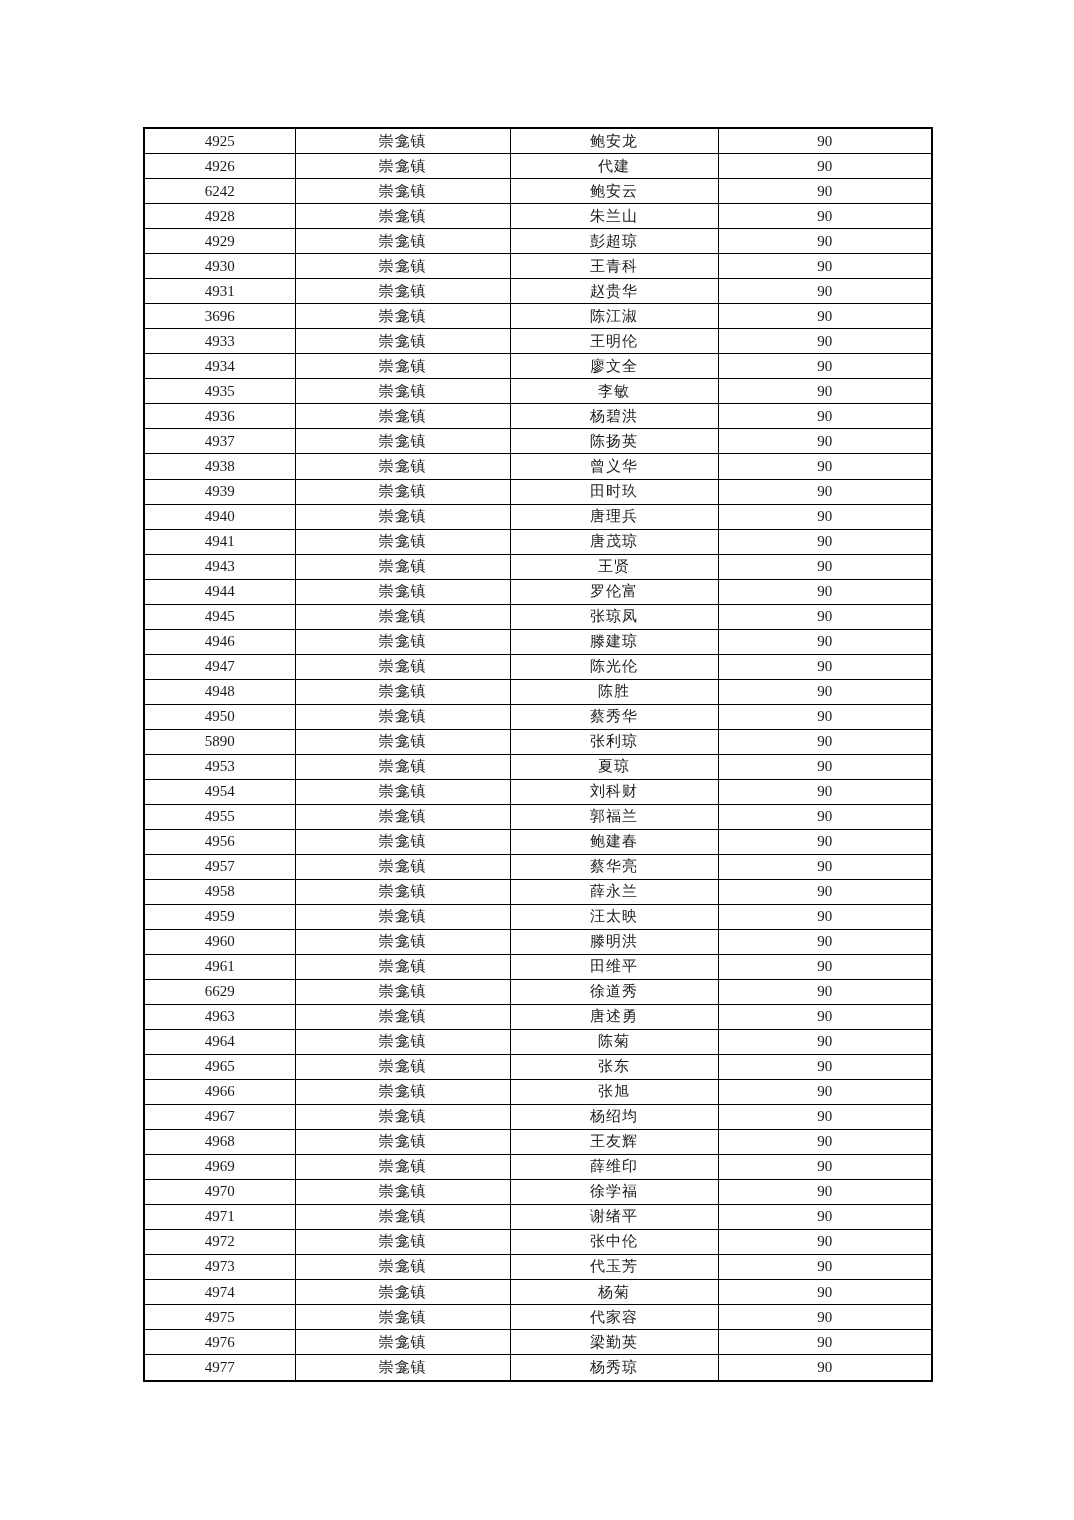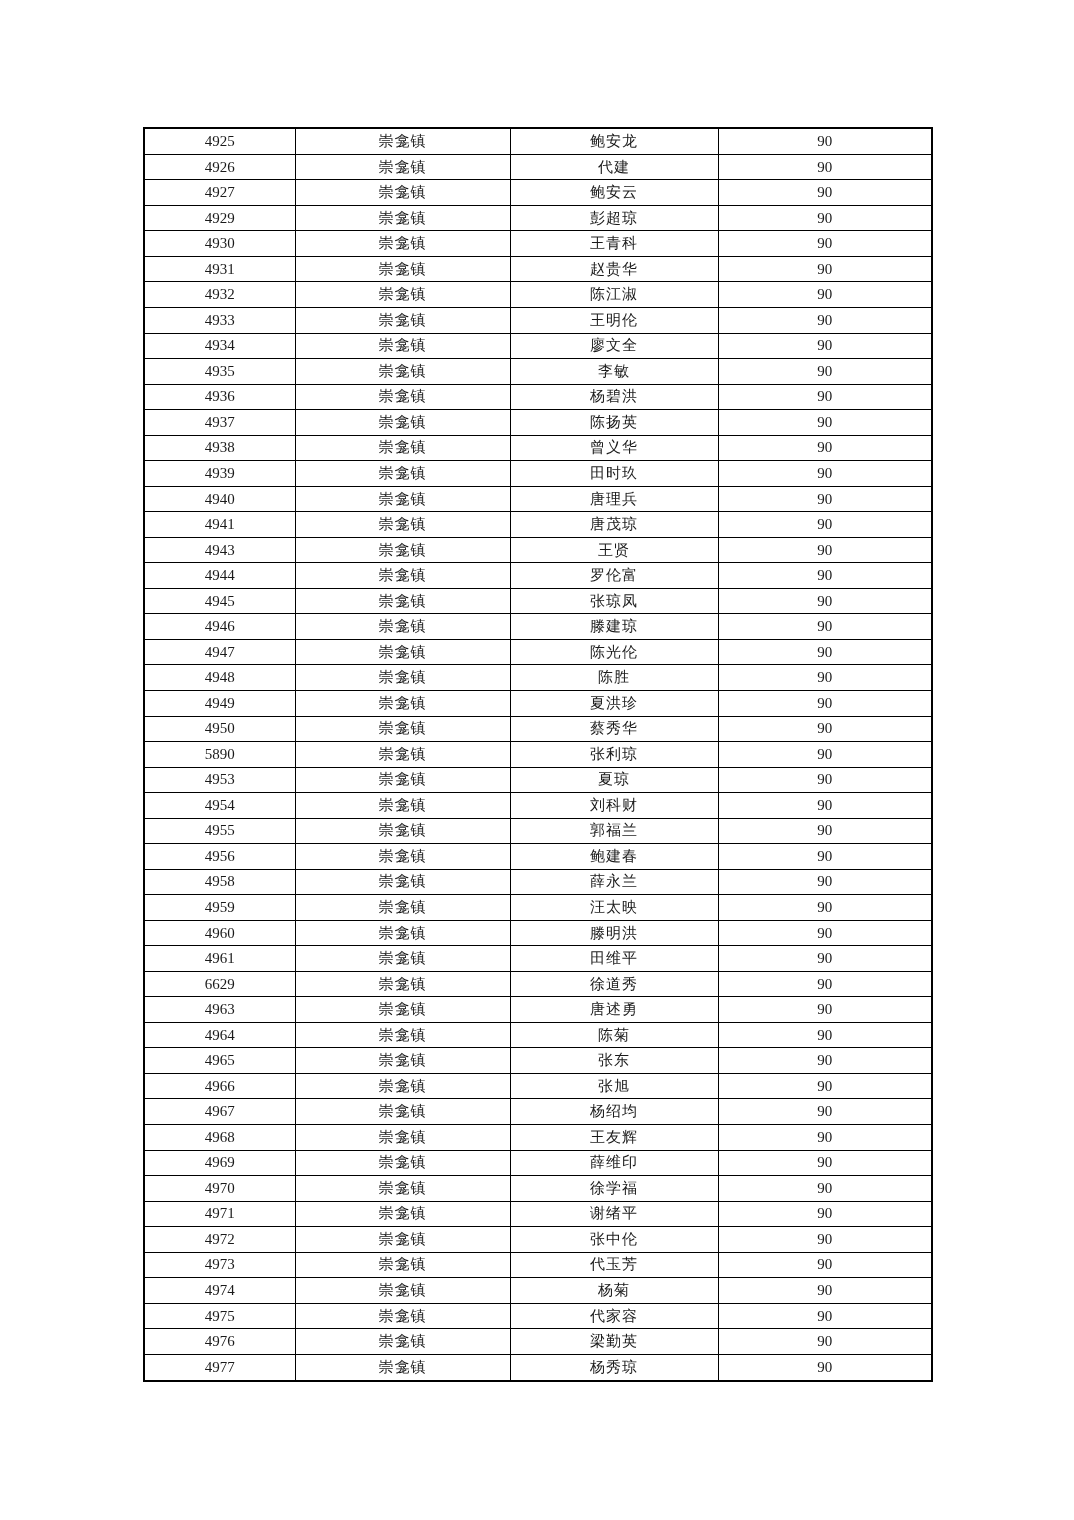--- a/index.html
+++ b/index.html
@@ -60,45 +60,51 @@
           <td class="cell-name">鲍安龙</td>
           <td class="cell-score">90</td>
         </tr>
         <tr>
           <td class="cell-serial">4926</td>
           <td class="cell-town">崇龛镇</td>
           <td class="cell-name">代建</td>
           <td class="cell-score">90</td>
         </tr>
         <tr>
-          <td class="cell-serial">4927</td>
+          <td class="cell-serial">6242</td>
           <td class="cell-town">崇龛镇</td>
           <td class="cell-name">鲍安云</td>
           <td class="cell-score">90</td>
         </tr>
         <tr>
+          <td class="cell-serial">4928</td>
+          <td class="cell-town">崇龛镇</td>
+          <td class="cell-name">朱兰山</td>
+          <td class="cell-score">90</td>
+        </tr>
+        <tr>
           <td class="cell-serial">4929</td>
           <td class="cell-town">崇龛镇</td>
           <td class="cell-name">彭超琼</td>
           <td class="cell-score">90</td>
         </tr>
         <tr>
           <td class="cell-serial">4930</td>
           <td class="cell-town">崇龛镇</td>
           <td class="cell-name">王青科</td>
           <td class="cell-score">90</td>
         </tr>
         <tr>
           <td class="cell-serial">4931</td>
           <td class="cell-town">崇龛镇</td>
           <td class="cell-name">赵贵华</td>
           <td class="cell-score">90</td>
         </tr>
         <tr>
-          <td class="cell-serial">4932</td>
+          <td class="cell-serial">3696</td>
           <td class="cell-town">崇龛镇</td>
           <td class="cell-name">陈江淑</td>
           <td class="cell-score">90</td>
         </tr>
         <tr>
           <td class="cell-serial">4933</td>
           <td class="cell-town">崇龛镇</td>
           <td class="cell-name">王明伦</td>
           <td class="cell-score">90</td>
         </tr>
@@ -180,26 +186,20 @@
           <td class="cell-name">陈光伦</td>
           <td class="cell-score">90</td>
         </tr>
         <tr>
           <td class="cell-serial">4948</td>
           <td class="cell-town">崇龛镇</td>
           <td class="cell-name">陈胜</td>
           <td class="cell-score">90</td>
         </tr>
         <tr>
-          <td class="cell-serial">4949</td>
-          <td class="cell-town">崇龛镇</td>
-          <td class="cell-name">夏洪珍</td>
-          <td class="cell-score">90</td>
-        </tr>
-        <tr>
           <td class="cell-serial">4950</td>
           <td class="cell-town">崇龛镇</td>
           <td class="cell-name">蔡秀华</td>
           <td class="cell-score">90</td>
         </tr>
         <tr>
           <td class="cell-serial">5890</td>
           <td class="cell-town">崇龛镇</td>
           <td class="cell-name">张利琼</td>
           <td class="cell-score">90</td>
@@ -219,20 +219,26 @@
         <tr>
           <td class="cell-serial">4955</td>
           <td class="cell-town">崇龛镇</td>
           <td class="cell-name">郭福兰</td>
           <td class="cell-score">90</td>
         </tr>
         <tr>
           <td class="cell-serial">4956</td>
           <td class="cell-town">崇龛镇</td>
           <td class="cell-name">鲍建春</td>
+          <td class="cell-score">90</td>
+        </tr>
+        <tr>
+          <td class="cell-serial">4957</td>
+          <td class="cell-town">崇龛镇</td>
+          <td class="cell-name">蔡华亮</td>
           <td class="cell-score">90</td>
         </tr>
         <tr>
           <td class="cell-serial">4958</td>
           <td class="cell-town">崇龛镇</td>
           <td class="cell-name">薛永兰</td>
           <td class="cell-score">90</td>
         </tr>
         <tr>
           <td class="cell-serial">4959</td>

